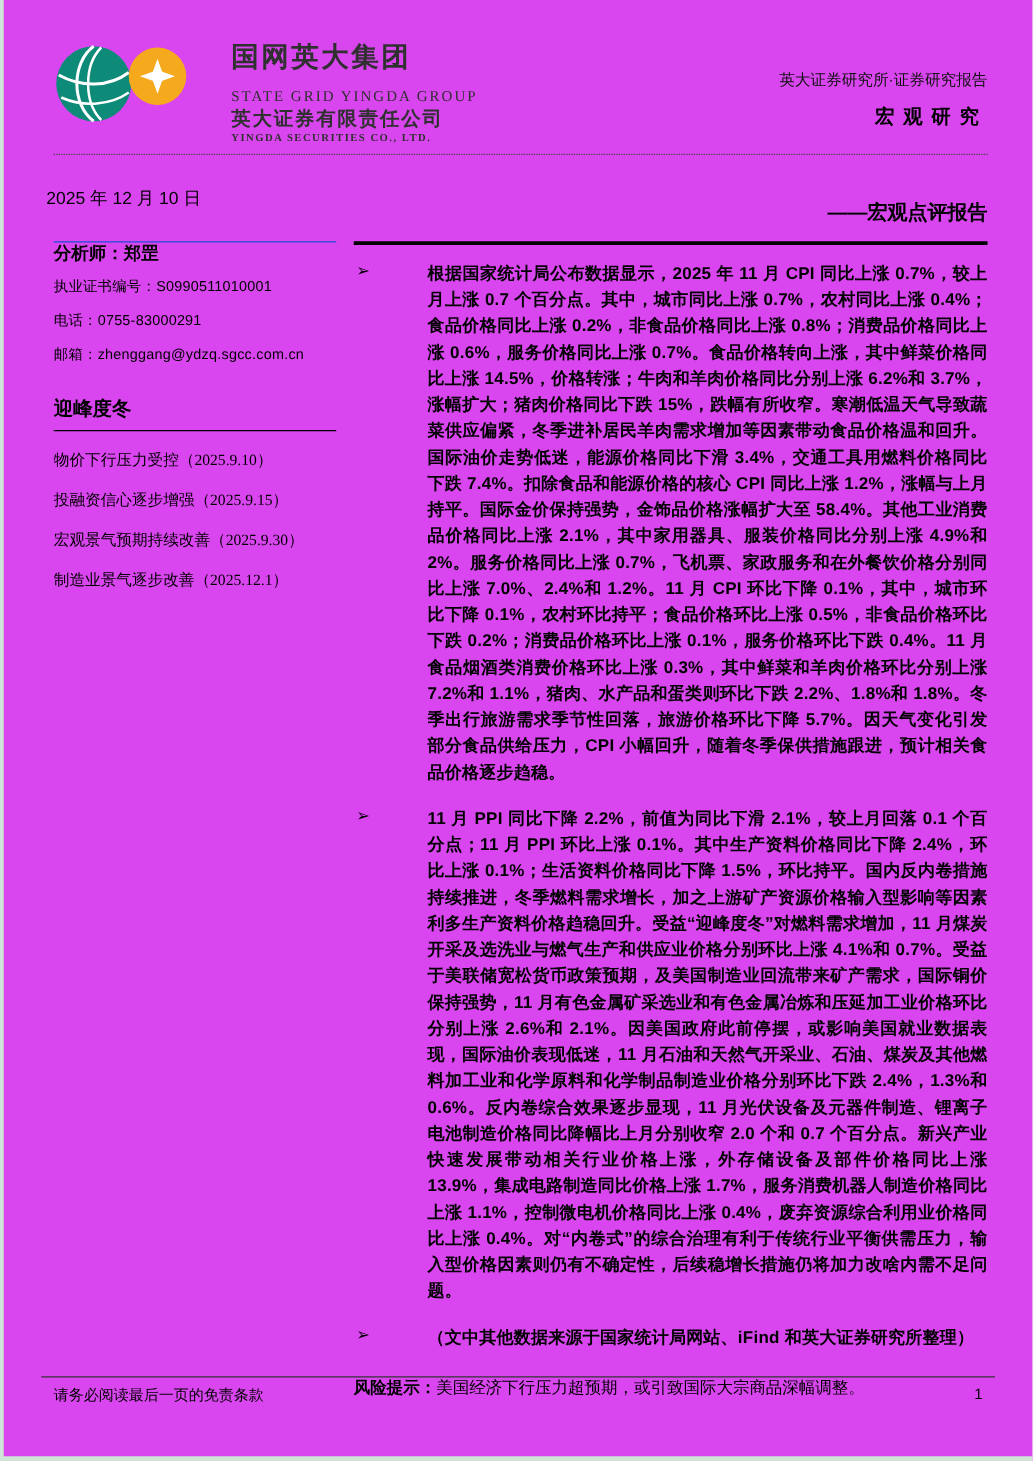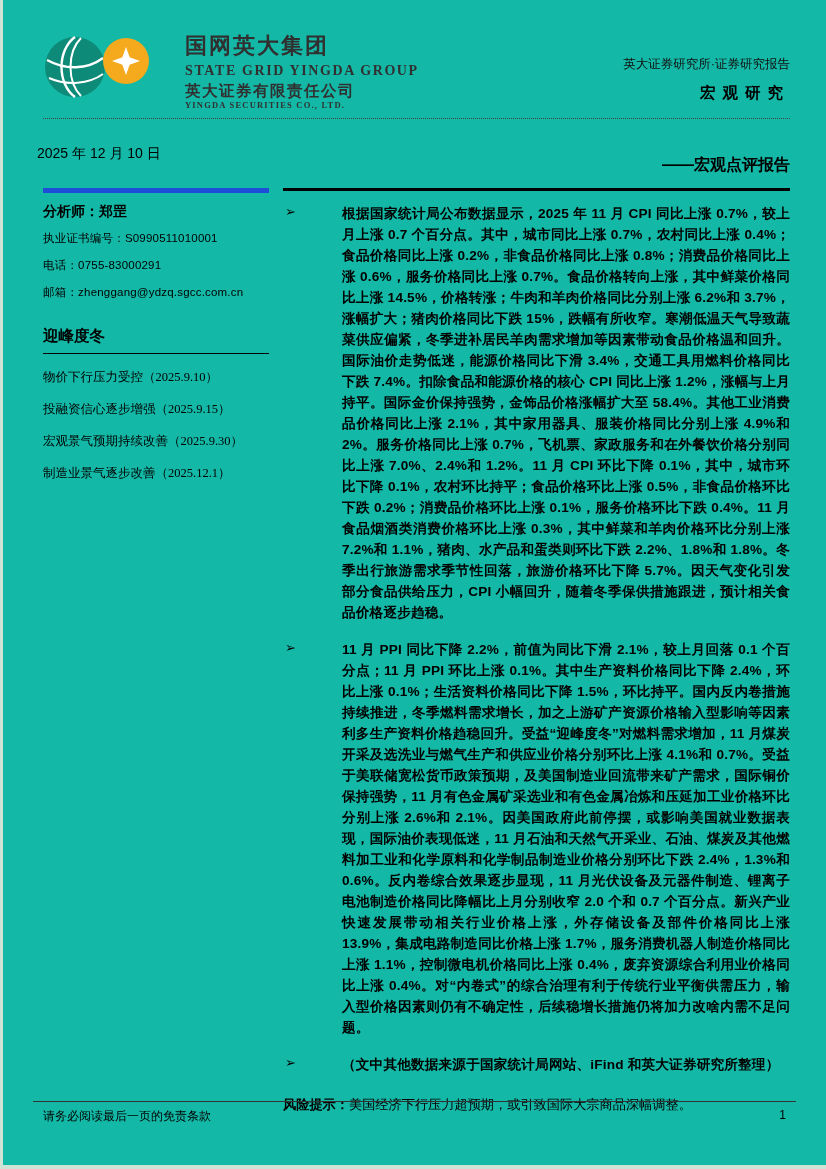--- a/index.html
+++ b/index.html
@@ -2,50 +2,50 @@
 <html><head>
 <meta charset="utf-8">
 <style>
   * { margin: 0; padding: 0; box-sizing: border-box; }
   html, body { background: #ffffff; }
   body { font-family: "Liberation Sans", sans-serif; color: #1a1a1a; }
   .page {
     position: relative;
     width: 826px;
     height: 1169px;
-    background: #14b8a6;
+    background: #d946ef;
     border-left: 3px solid #cfe4d6;
     border-bottom: 4px solid #cfe4d6;
     overflow: hidden;
   }
 
   
   .header { position: relative; padding: 34px 36px 0 40px; }
   .logo-row { display: flex; align-items: flex-start; }
   .logo-mark { width: 132px; height: 66px; flex: 0 0 auto; }
   .logo-text { margin-left: 10px; line-height: 1.05; }
   .group-cn { font-size: 22px; font-weight: bold; letter-spacing: 2px; color: #303030; }
-  .group-en { font-size: 14px; font-weight: bold; letter-spacing: 1.6px; color: #303030; margin-top: 7px; font-family: "Liberation Serif", serif; }
+  .group-en { font-size: 12px; font-weight: normal; letter-spacing: 1.6px; color: #303030; margin-top: 14px; font-family: "Liberation Serif", serif; }
   .company-cn { font-size: 15.5px; font-weight: bold; letter-spacing: 1.5px; color: #303030; margin-top: 4px; }
   .company-en { font-size: 8.5px; font-weight: bold; letter-spacing: 1.2px; color: #303030; margin-top: 2px; font-family: "Liberation Serif", serif; }
   .header-right { margin-left: auto; text-align: right; padding-top: 22px; }
   .institute-line { font-size: 12.5px; color: #111; }
   .category { font-size: 15.5px; font-weight: bold; letter-spacing: 7px; margin-top: 10px; color: #000; }
   .header-rule { margin: 8px 0 0 0; border-bottom: 1px dotted #444; }
 
   
   .title-row { display: flex; padding: 20px 36px 0 34px; }
   .date-cell { width: 240px; flex: 0 0 auto; font-size: 14px; padding-top: 6px; color: #000; }
   .title-cell { flex: 1; }
   .doc-title { font-size: 21px; font-weight: bold; color: #000; letter-spacing: 1px; }
   .doc-subtitle { text-align: right; font-size: 16px; font-weight: bold; margin-top: 16px; color: #000; }
 
   
   .columns { display: flex; padding: 0 36px 0 40px; margin-top: 12px; }
-  .sidebar { width: 226px; flex: 0 0 auto; border-top: 5px solid #1d4ed8; padding-top: 10px; margin-right: 14px; }
+  .sidebar { width: 226px; flex: 0 0 auto; border-top: 1px solid #1d4ed8; margin-right: 14px; }
   .main-col { flex: 1; border-top: 3px solid #000; padding-top: 12px; }
 
   .analyst-line { font-size: 14px; font-weight: bold; color: #000; margin-bottom: 10px; }
   .contact-field { font-size: 11.5px; color: #000; margin-bottom: 12px; letter-spacing: 0.2px; }
   .related-title { font-size: 15.5px; font-weight: bold; color: #000; margin-top: 26px; padding-bottom: 6px; border-bottom: 1px solid #000; }
   .related-item { font-family: "Liberation Serif", serif; font-size: 12.5px; color: #000; margin-top: 15px; line-height: 1.35; }
 
   
   .bullet { position: relative; padding-left: 35px; margin-bottom: 16px; }
   .bullet-marker { position: absolute; left: 2px; top: 1px; font-size: 13px; color: #000; }

